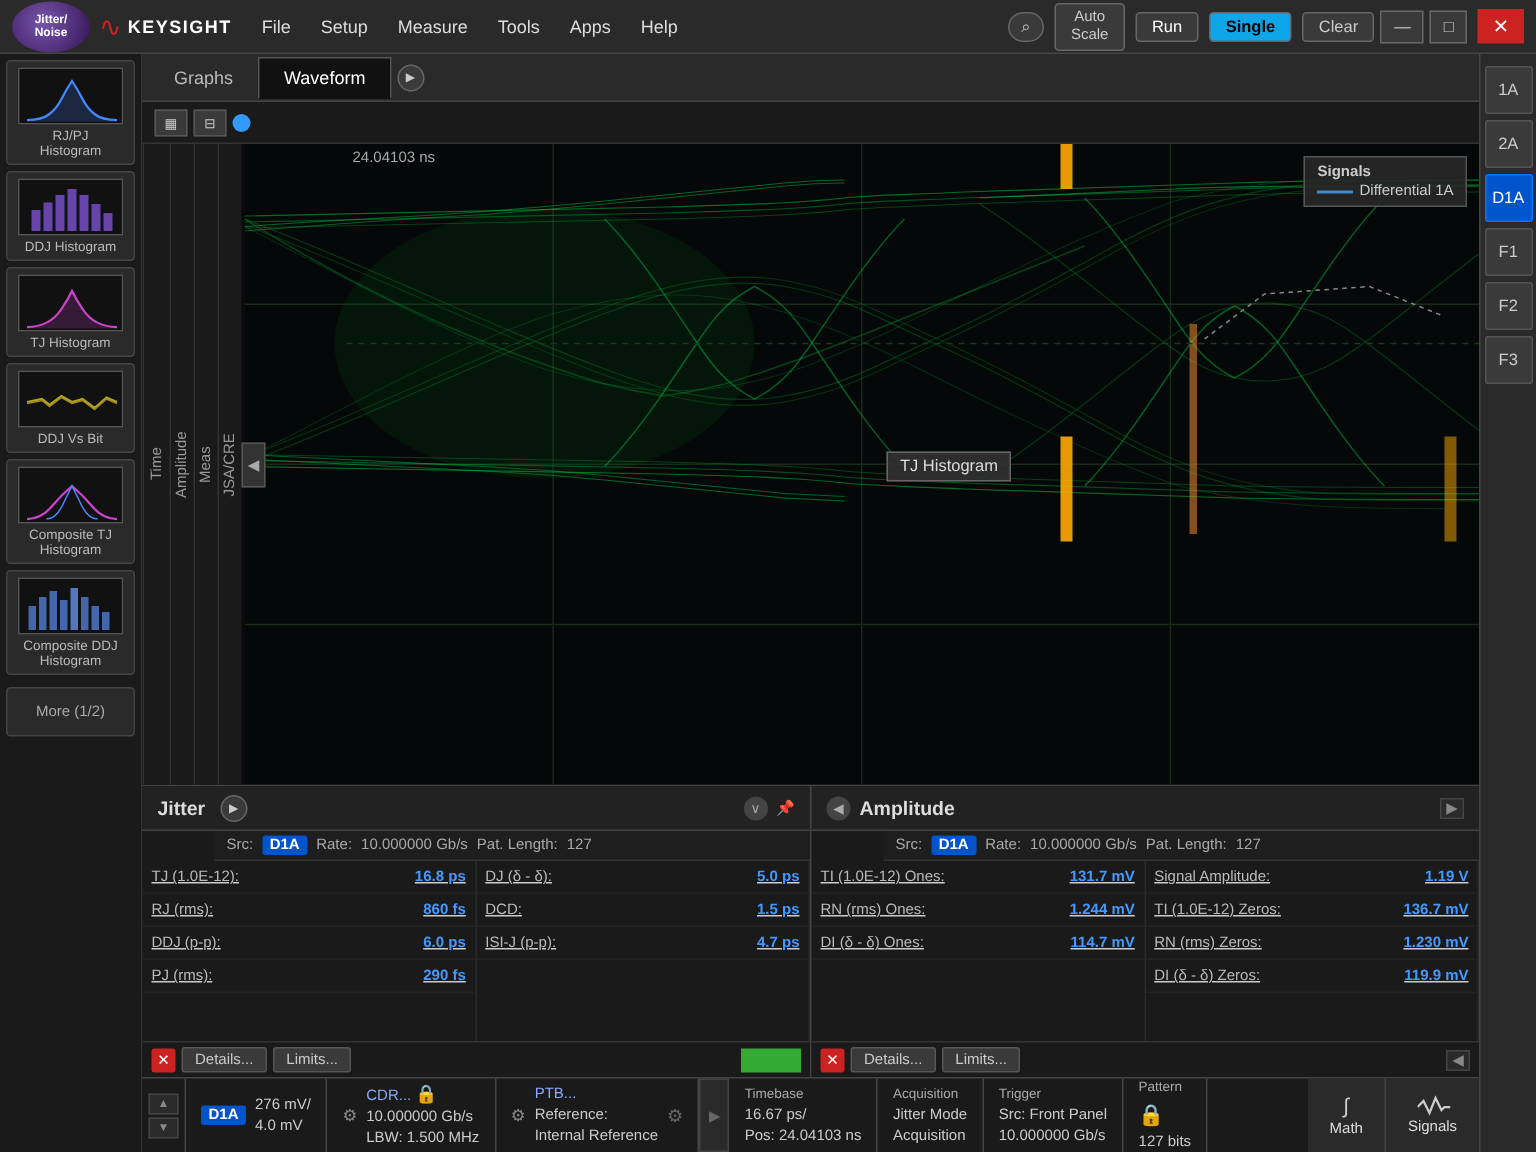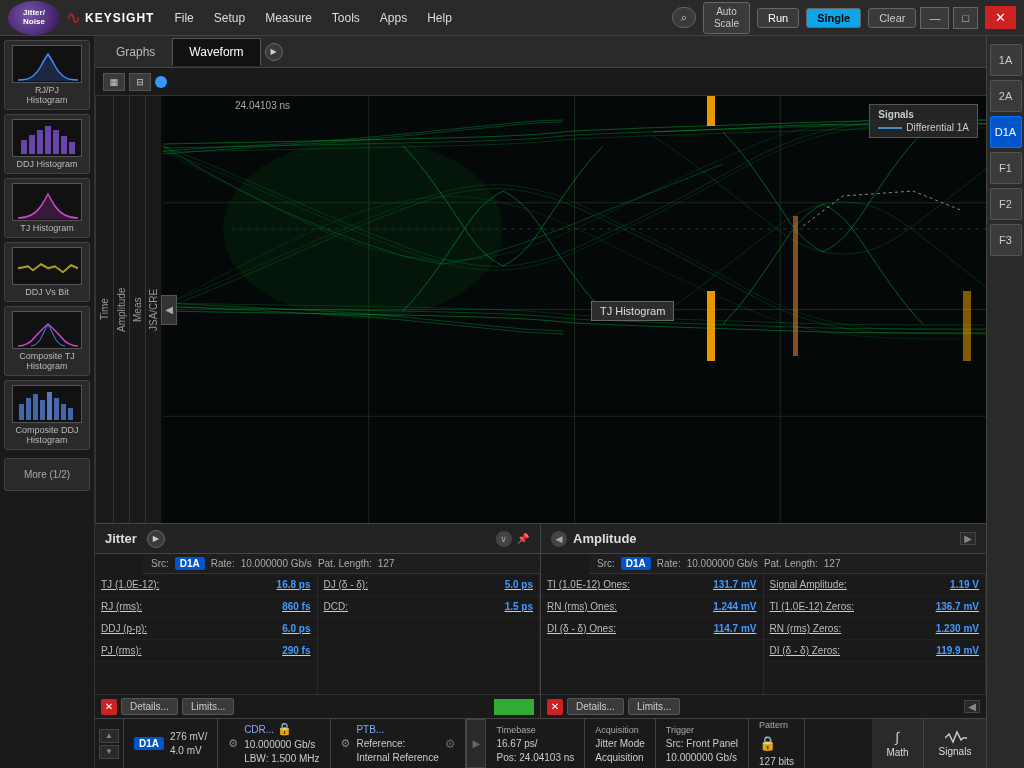--- a/index.html
+++ b/index.html
@@ -910,20 +910,24 @@
 
             <div class="meas-col">
               <div class="meas-row">
                 <span class="meas-label">DJ (δ - δ):</span>
                 <span class="meas-value">5.0 ps</span>
               </div>
               <div class="meas-row">
                 <span class="meas-label">DCD:</span>
                 <span class="meas-value">1.5 ps</span>
               </div>
+              <div class="meas-row">
+                <span class="meas-label">ISI-J (p-p):</span>
+                <span class="meas-value">4.7 ps</span>
+              </div>
             </div>
           </div>
 
           <div class="panel-footer">
             <div class="x-btn">✕</div>
             <button class="details-btn">Details...</button>
             <button class="limits-btn">Limits...</button>
             <div class="green-box"></div>
           </div>
         </div>

